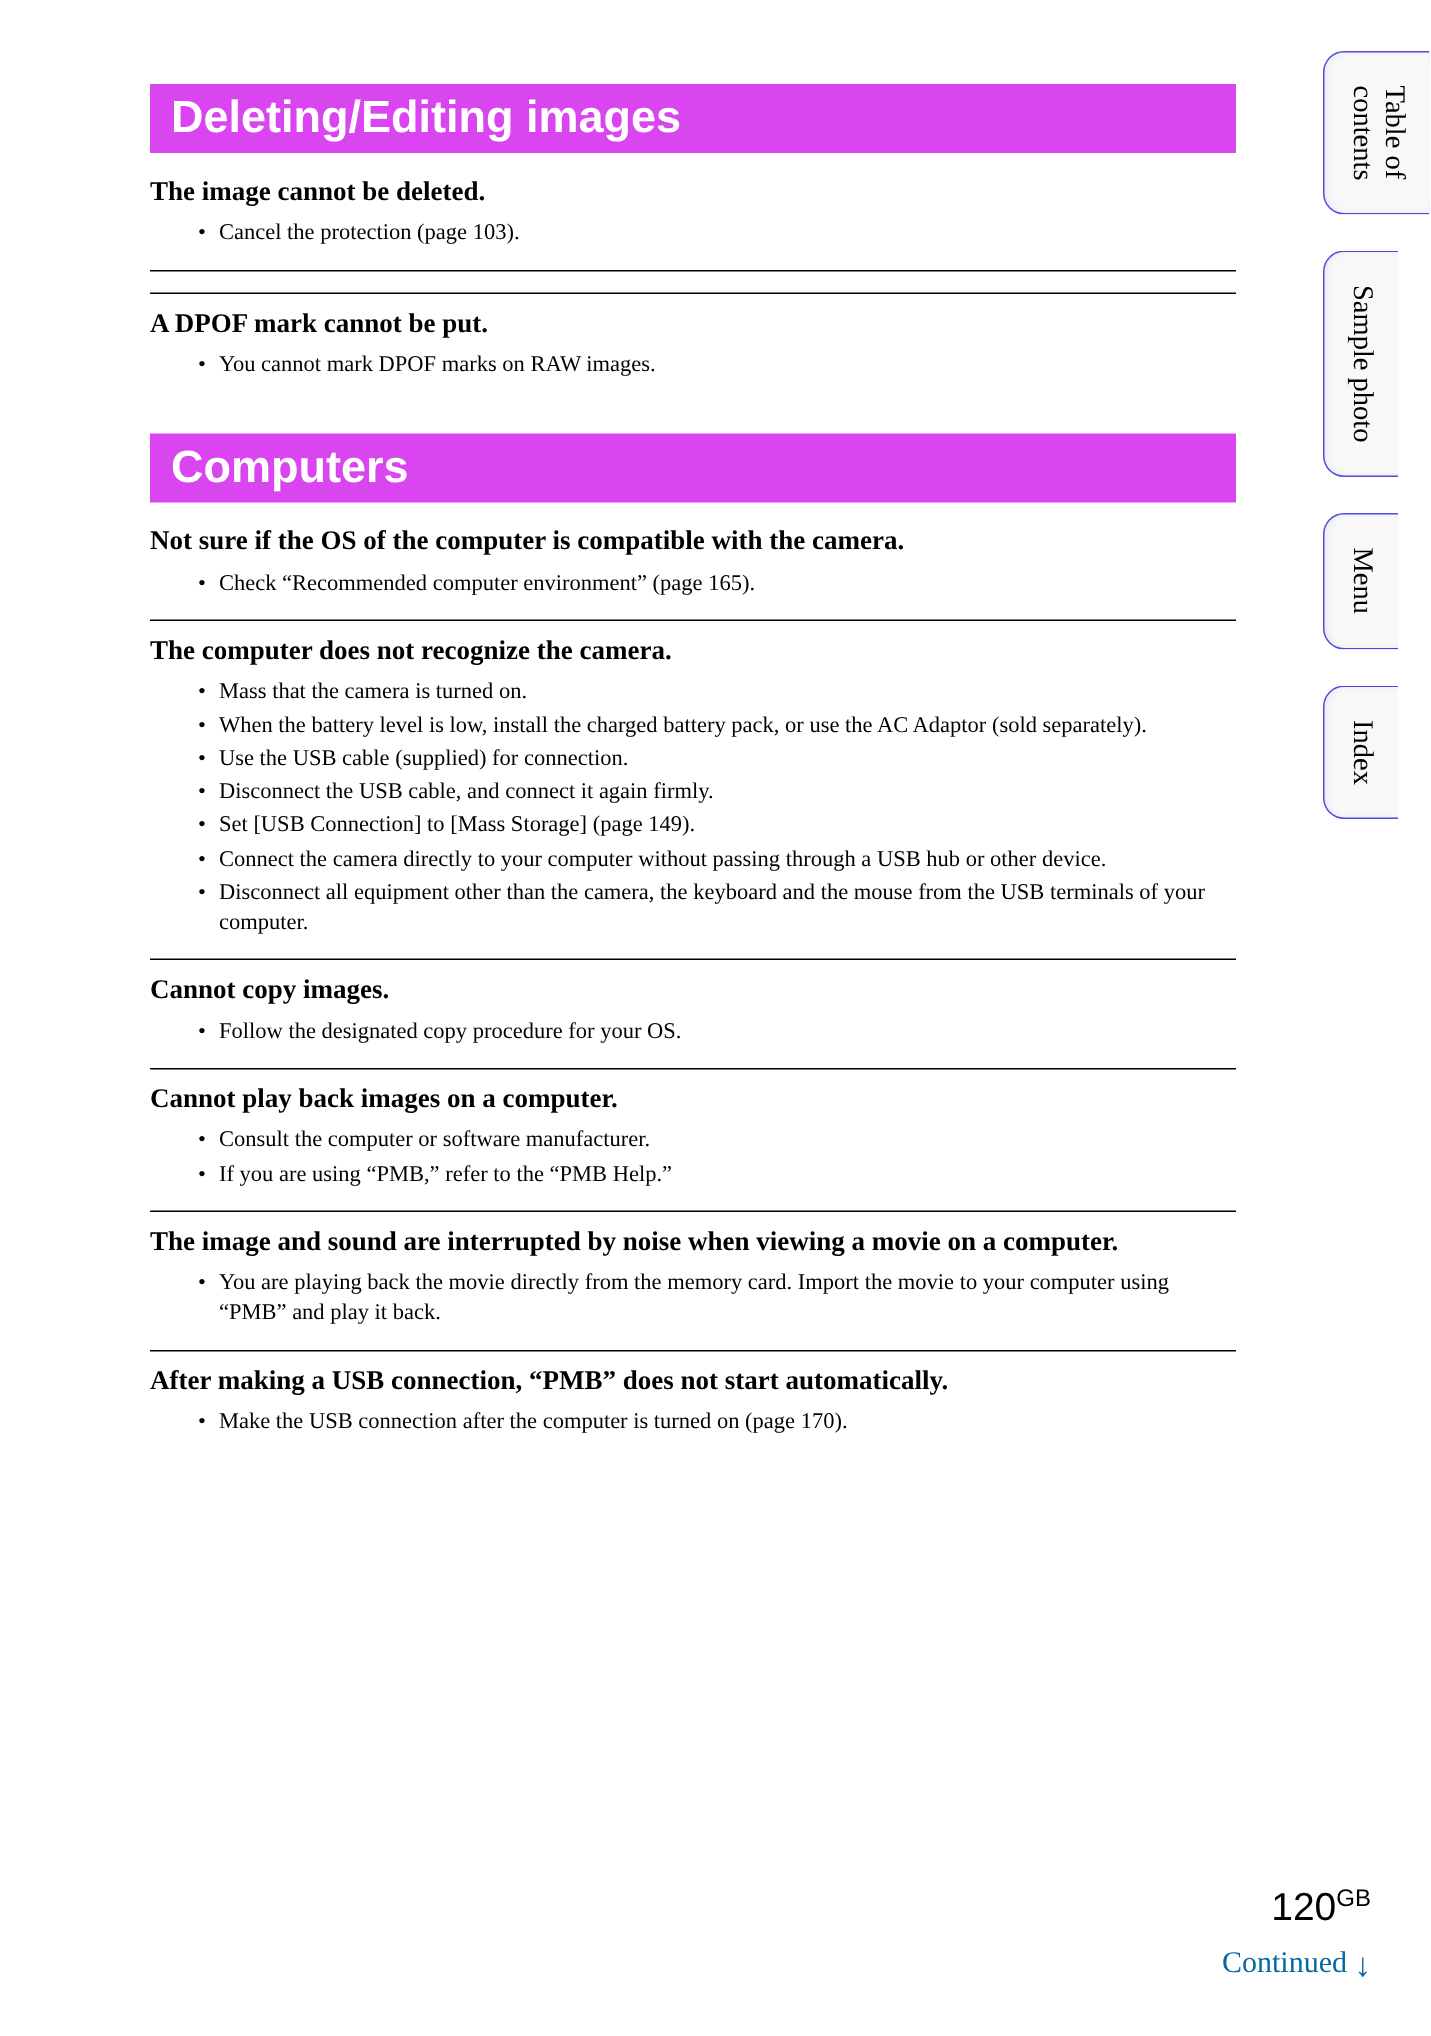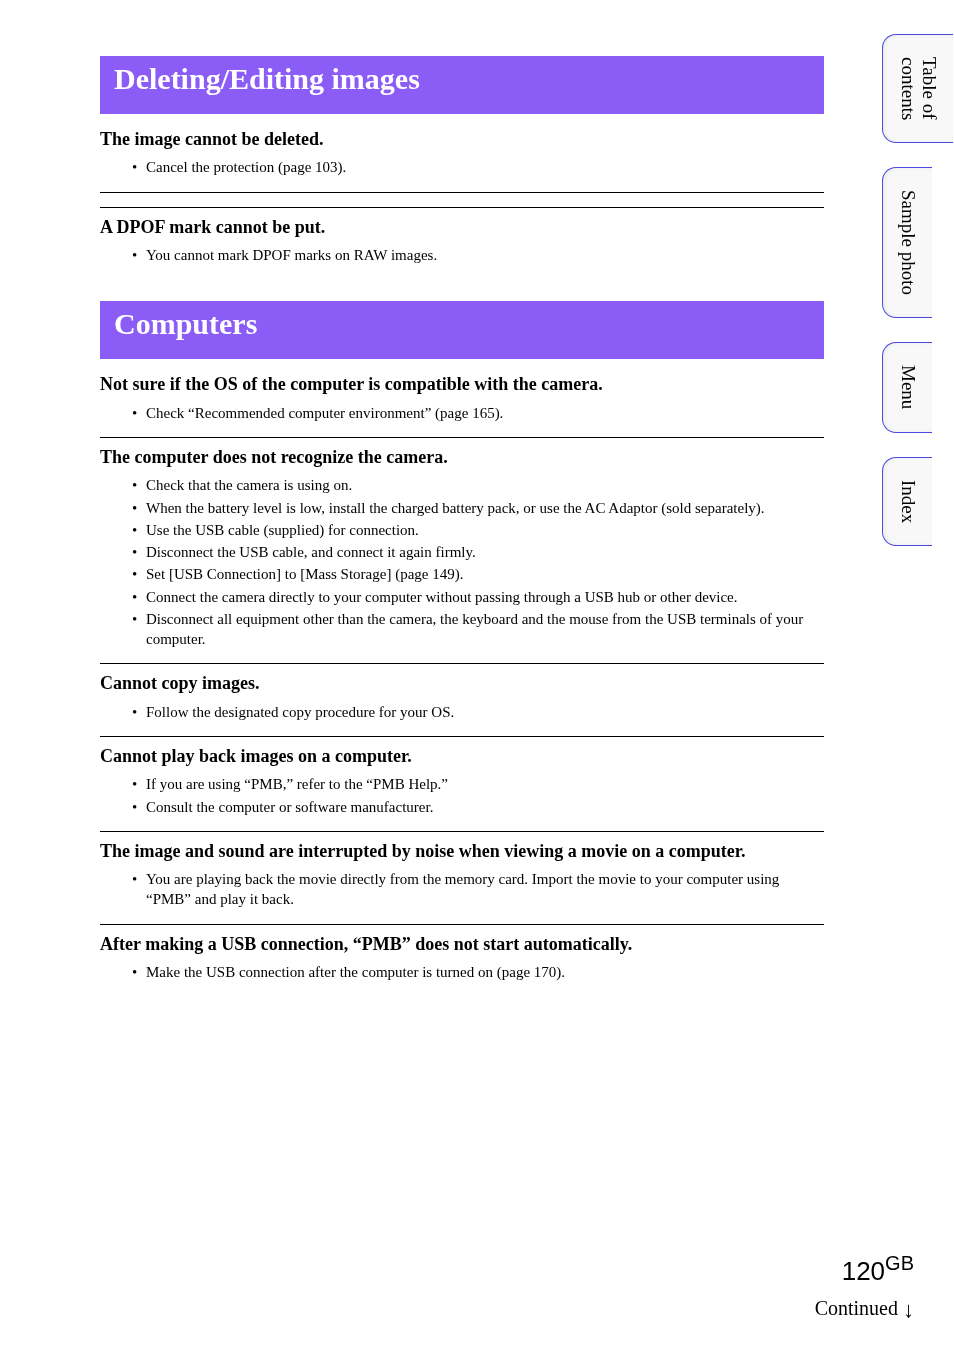--- a/index.html
+++ b/index.html
@@ -8,26 +8,26 @@
     width: 954px;
     height: 1357px;
     background: #fff;
     position: relative;
     color: #000;
   }
   .page-content {
     padding: 56px 130px 0 100px;
   }
   .section-header {
-    background: #8b5cf6;
+    background: #d946ef;
     color: #fff;
-    font-family: Liberation Serif, serif;
+    font-family: Liberation Sans, sans-serif;
     font-weight: bold;
     font-size: 30px;
-    padding: 6px 14px 18px 14px;
+    padding: 6px 14px 6px 14px;
     margin-bottom: 14px;
   }
   .problem-block {
     margin-bottom: 14px;
   }
   .problem-title {
     font-family: Liberation Serif, serif;
     font-weight: bold;
     font-size: 18px;
     margin-bottom: 6px;
@@ -85,28 +85,28 @@
     line-height: 1.1;
   }
   .page-num {
     position: absolute;
     right: 40px;
     bottom: 70px;
     font-family: Arial, Helvetica, sans-serif;
     font-size: 26px;
   }
   .page-num .gb {
-    font-size: 20px;
+    font-size: 16px;
     vertical-align: super;
   }
   .continued {
     position: absolute;
     right: 40px;
     bottom: 34px;
-    color: #000000;
+    color: #0369a1;
     font-family: "Times New Roman", Times, serif;
     font-size: 20px;
   }
   .arrow-down {
     font-size: 22px;
     vertical-align: middle;
   }
 </style>
 </head>
 <body>
@@ -143,21 +143,21 @@
     <ul class="bullet-list">
       <li>Check “Recommended computer environment” (page 165).</li>
     </ul>
   </div>
 
   <hr class="divider">
 
   <div class="problem-block">
     <div class="problem-title">The computer does not recognize the camera.</div>
     <ul class="bullet-list">
-      <li>Check that the camera is using on.</li>
+      <li>Mass that the camera is turned on.</li>
       <li>When the battery level is low, install the charged battery pack, or use the AC Adaptor (sold separately).</li>
       <li>Use the USB cable (supplied) for connection.</li>
       <li>Disconnect the USB cable, and connect it again firmly.</li>
       <li>Set [USB Connection] to [Mass Storage] (page 149).</li>
       <li>Connect the camera directly to your computer without passing through a USB hub or other device.</li>
       <li>Disconnect all equipment other than the camera, the keyboard and the mouse from the USB terminals of your computer.</li>
     </ul>
   </div>
 
   <hr class="divider">
@@ -167,22 +167,22 @@
     <ul class="bullet-list">
       <li>Follow the designated copy procedure for your OS.</li>
     </ul>
   </div>
 
   <hr class="divider">
 
   <div class="problem-block">
     <div class="problem-title">Cannot play back images on a computer.</div>
     <ul class="bullet-list">
+      <li>Consult the computer or software manufacturer.</li>
       <li>If you are using “PMB,” refer to the “PMB Help.”</li>
-      <li>Consult the computer or software manufacturer.</li>
     </ul>
   </div>
 
   <hr class="divider">
 
   <div class="problem-block">
     <div class="problem-title">The image and sound are interrupted by noise when viewing a movie on a computer.</div>
     <ul class="bullet-list">
       <li>You are playing back the movie directly from the memory card. Import the movie to your computer using “PMB” and play it back.</li>
     </ul>

